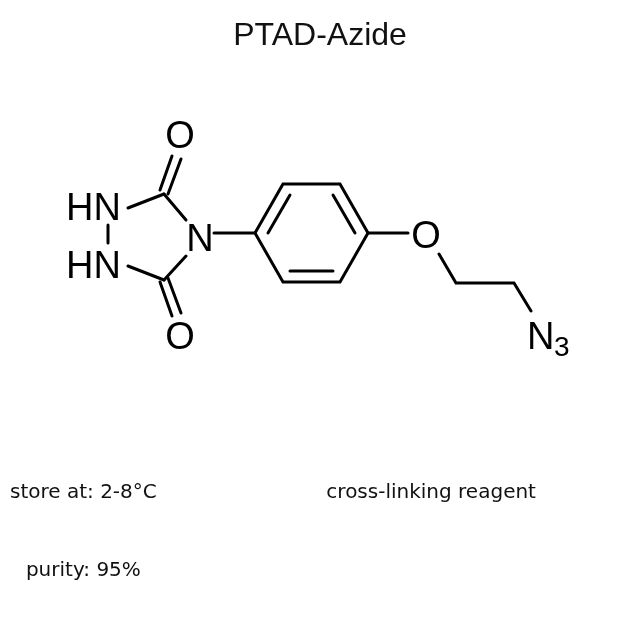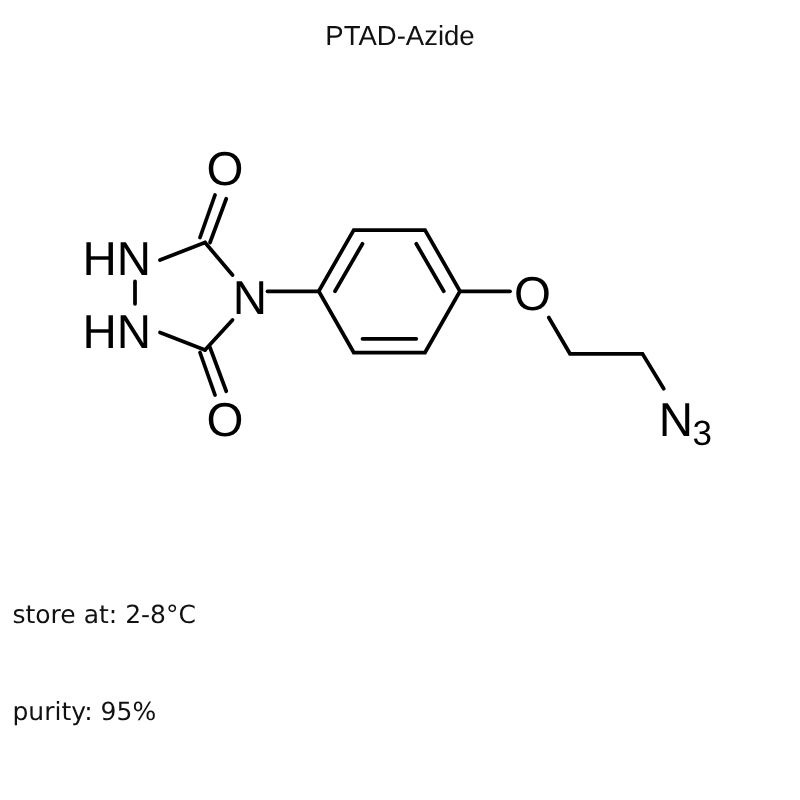--- a/index.html
+++ b/index.html
@@ -1,29 +1,29 @@
 <!DOCTYPE html>
 <html><head>
   <meta charset="utf-8">
   <style>
     html, body { margin: 0; padding: 0; background: #ffffff; }
     body { width: 640px; height: 640px; position: relative; overflow: hidden; }
     .title {
       position: absolute; left: 0; top: 16px; width: 640px; text-align: center;
-      font-family: "Liberation Sans", sans-serif; font-size: 22px; color: #111;
+      font-family: "Liberation Sans", sans-serif; font-size: 32px; color: #111;
     }
     svg.structure { position: absolute; left: 0; top: 0; }
     svg text { font-family: "Liberation Sans", sans-serif; fill: #000; }
     .info {
       position: absolute; font-family: "DejaVu Sans", sans-serif; font-size: 20px;
       line-height: 26px; color: #111; white-space: pre;
     }
     .info-left { left: 10px; top: 426px; }
     .info-right { left: 320px; top: 426px; }
-    .info div { height: 26px; }
+    .info div { height: 26px; text-align: center; }
   </style>
 </head>
 <body>
 
 <div class="title">PTAD-Azide</div>
 
 <svg class="structure" width="640" height="640" viewBox="0 0 640 640">
   <g stroke="#000" stroke-width="3" stroke-linecap="round" fill="none">
 
     <line x1="160" y1="190" x2="172" y2="156"></line>
@@ -65,13 +65,14 @@
   <text x="554" y="356" font-size="28">3</text>
 </svg>
 
 <div class="info info-left">
   <div>store at: 2-8°C</div>
   <div>purity: 95%</div>
   
 </div>
 
 <div class="info info-right">
+  <div> cross-linking reagent</div>
 </div>
 
 </body></html>

